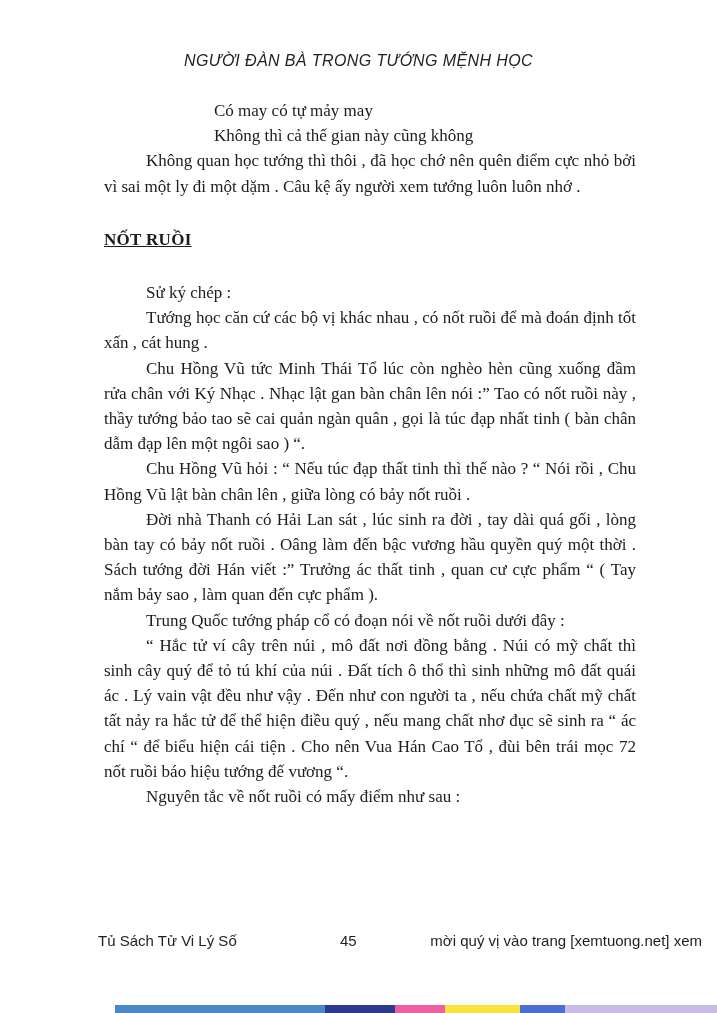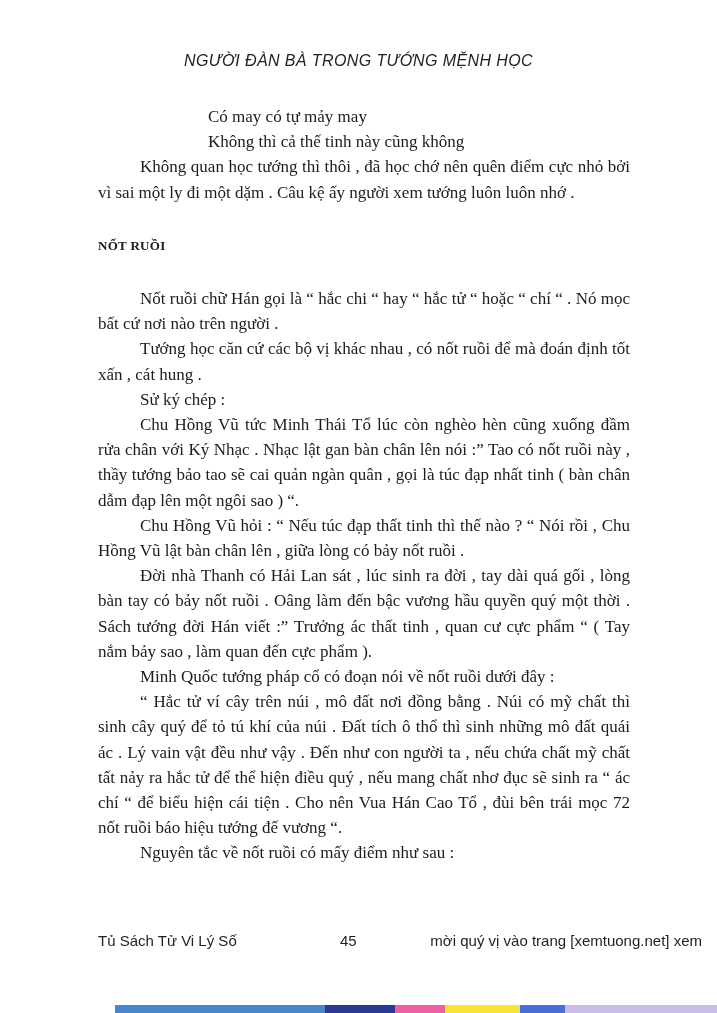--- a/index.html
+++ b/index.html
@@ -14,33 +14,33 @@
   .doc-title {
     position:absolute; top:52px; left:0; right:0;
     text-align:center;
     font-family:"Liberation Sans", sans-serif;
     font-style:italic;
     font-size:16px;
     letter-spacing:0.4px;
     color:#222;
   }
   .content {
-    position:absolute; top:98px; left:98px; width:532px;
+    position:absolute; top:98px; left:104px; width:532px;
     font-size:17px;
     line-height:25.2px;
     text-align:justify;
-    margin-top:6px;
   }
   .verse-line { padding-left:110px; }
   .content p { margin:0; text-indent:42px; }
   .section-heading {
-    font-size:13px;
+    font-size:17px;
     font-weight:bold;
     margin:28px 0 28px 0;
     letter-spacing:0.3px;
+    text-decoration:underline;
   }
   .footer {
     position:absolute; top:932px; left:0; right:0; height:22px;
     font-family:"Liberation Sans", sans-serif;
     font-size:15px;
     color:#1f1f1f;
   }
   .footer-left  { position:absolute; left:98px; top:0; }
   .footer-page  { position:absolute; left:340px; top:0; }
   .footer-right { position:absolute; right:15px; top:0; }
@@ -52,33 +52,32 @@
 </style>
 </head>
 <body>
 
 <div class="page">
 
   <div class="doc-title">NGƯỜI ĐÀN BÀ TRONG TƯỚNG MỆNH HỌC</div>
 
   <div class="content">
     <div class="verse-line">Có may có tự mảy may</div>
-    <div class="verse-line">Không thì cả thế tinh này cũng không</div>
+    <div class="verse-line">Không thì cả thế gian này cũng không</div>
 
     <p>Không quan học tướng thì thôi , đã học chớ nên quên điểm cực nhỏ bởi vì sai một ly đi một dặm . Câu kệ ấy người xem tướng luôn luôn nhớ .</p>
 
     <div class="section-heading">NỐT RUỒI</div>
 
-    <p>Nốt ruồi chữ Hán gọi là “ hắc chi “ hay “ hắc tử “ hoặc “ chí “ . Nó mọc bất cứ nơi nào trên người .</p>
+    <p>Sử ký chép :</p>
     <p>Tướng học căn cứ các bộ vị khác nhau , có nốt ruồi để mà đoán định tốt xấn , cát hung .</p>
-    <p>Sử ký chép :</p>
     <p>Chu Hồng Vũ tức Minh Thái Tổ lúc còn nghèo hèn cũng xuống đầm rửa chân với Ký Nhạc . Nhạc lật gan bàn chân lên nói :” Tao có nốt ruồi này , thầy tướng bảo tao sẽ cai quản ngàn quân , gọi là túc đạp nhất tinh ( bàn chân dẫm đạp lên một ngôi sao ) “.</p>
     <p>Chu Hồng Vũ hỏi : “ Nếu túc đạp thất tinh thì thế nào ? “ Nói rồi , Chu Hồng Vũ lật bàn chân lên , giữa lòng có bảy nốt ruồi .</p>
     <p>Đời nhà Thanh có Hải Lan sát , lúc sinh ra đời , tay dài quá gối , lòng bàn tay có bảy nốt ruồi . Oâng làm đến bậc vương hầu quyền quý một thời . Sách tướng đời Hán viết :” Trưởng ác thất tinh , quan cư cực phẩm “ ( Tay nắm bảy sao , làm quan đến cực phẩm ).</p>
-    <p>Minh Quốc tướng pháp cổ có đoạn nói về nốt ruồi dưới đây :</p>
+    <p>Trung Quốc tướng pháp cổ có đoạn nói về nốt ruồi dưới đây :</p>
     <p>“ Hắc tử ví cây trên núi , mô đất nơi đồng bằng . Núi có mỹ chất thì sinh cây quý để tỏ tú khí của núi . Đất tích ô thổ thì sinh những mô đất quái ác . Lý vain vật đều như vậy . Đến như con người ta , nếu chứa chất mỹ chất tất nảy ra hắc tử để thể hiện điều quý , nếu mang chất nhơ đục sẽ sinh ra “ ác chí “ để biểu hiện cái tiện . Cho nên Vua Hán Cao Tổ , đùi bên trái mọc 72 nốt ruồi báo hiệu tướng đế vương “.</p>
     <p>Nguyên tắc về nốt ruồi có mấy điểm như sau :</p>
   </div>
 
   <div class="footer">
     <span class="footer-left">Tủ Sách Tử Vi Lý Số</span>
     <span class="footer-page">45</span>
     <span class="footer-right">mời quý vị vào trang [xemtuong.net] xem</span>
   </div>
 

